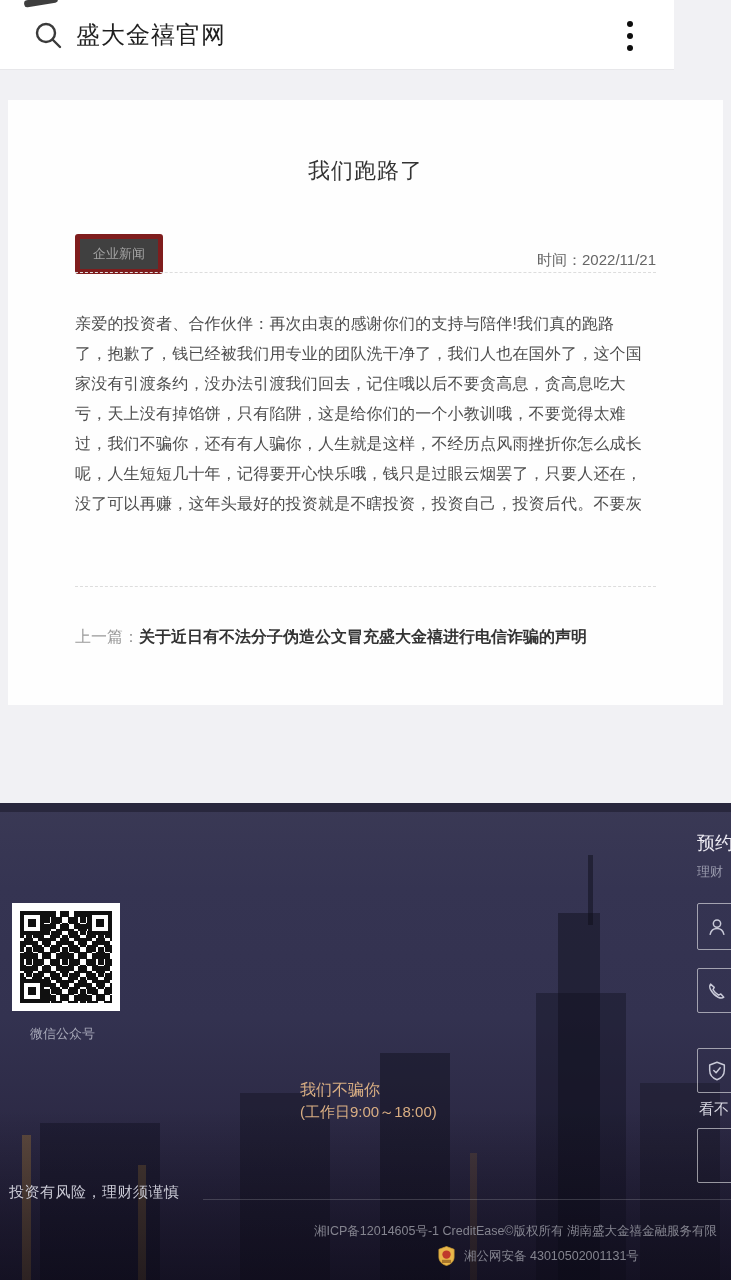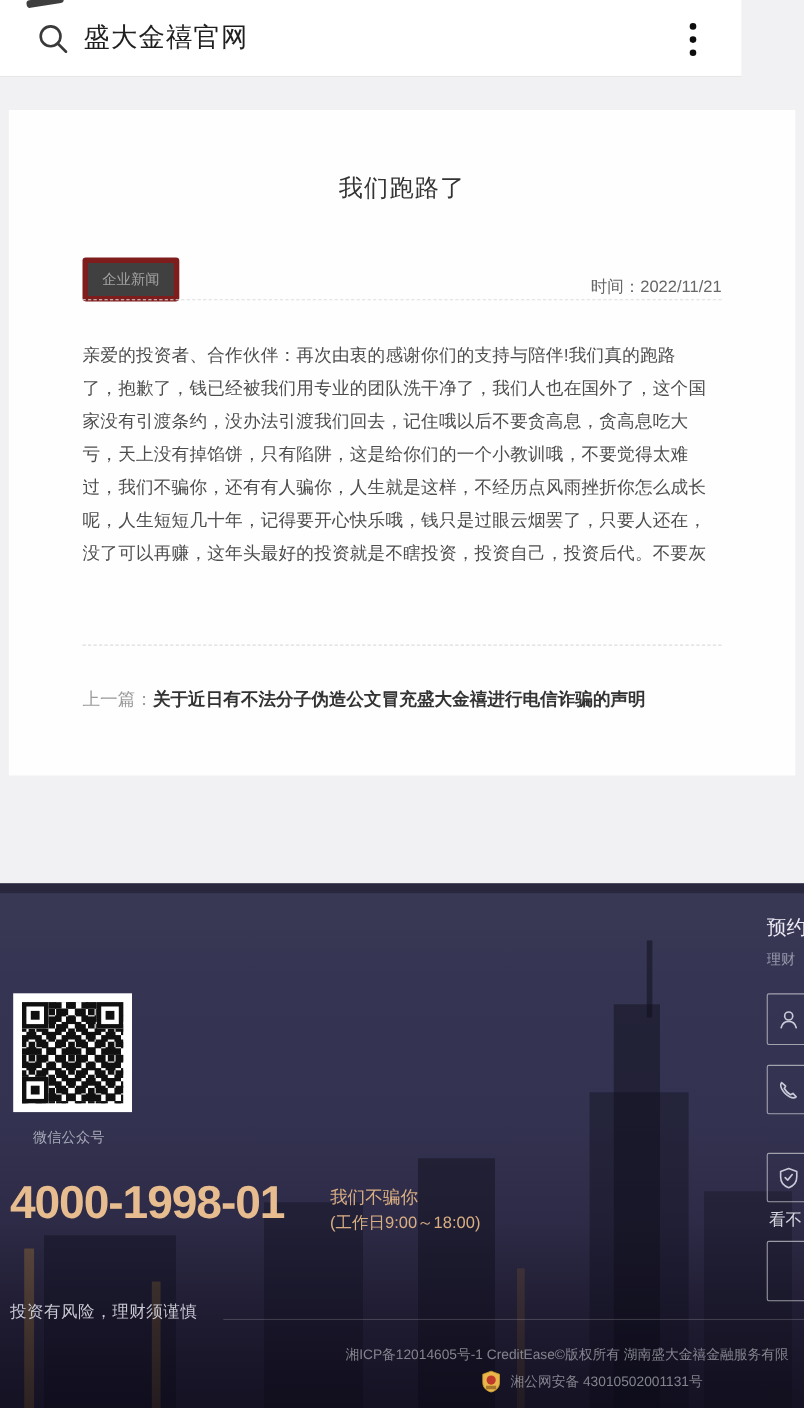--- a/index.html
+++ b/index.html
@@ -182,21 +182,20 @@
       <div class="finder f-tr">
           <i></i>
         </div>
       <div class="finder f-bl">
           <i></i>
         </div>
     </div>
   </div>
   <div class="qr-caption">微信公众号</div>
 
-  <div class="hotline-number">4000-1998-01</div>
   <div class="hotline-side">
     <div class="hotline-label">我们不骗你</div>
     <div class="hotline-hours">(工作日9:00～18:00)</div>
   </div>
 
   <div class="risk-line">投资有风险，理财须谨慎</div>
   <div class="footer-divider"></div>
   <div class="icp-line">湘ICP备12014605号-1 CreditEase©版权所有 湖南盛大金禧金融服务有限</div>
   <div class="police-row">
     <svg class="police-badge" viewBox="0 0 20 22">

